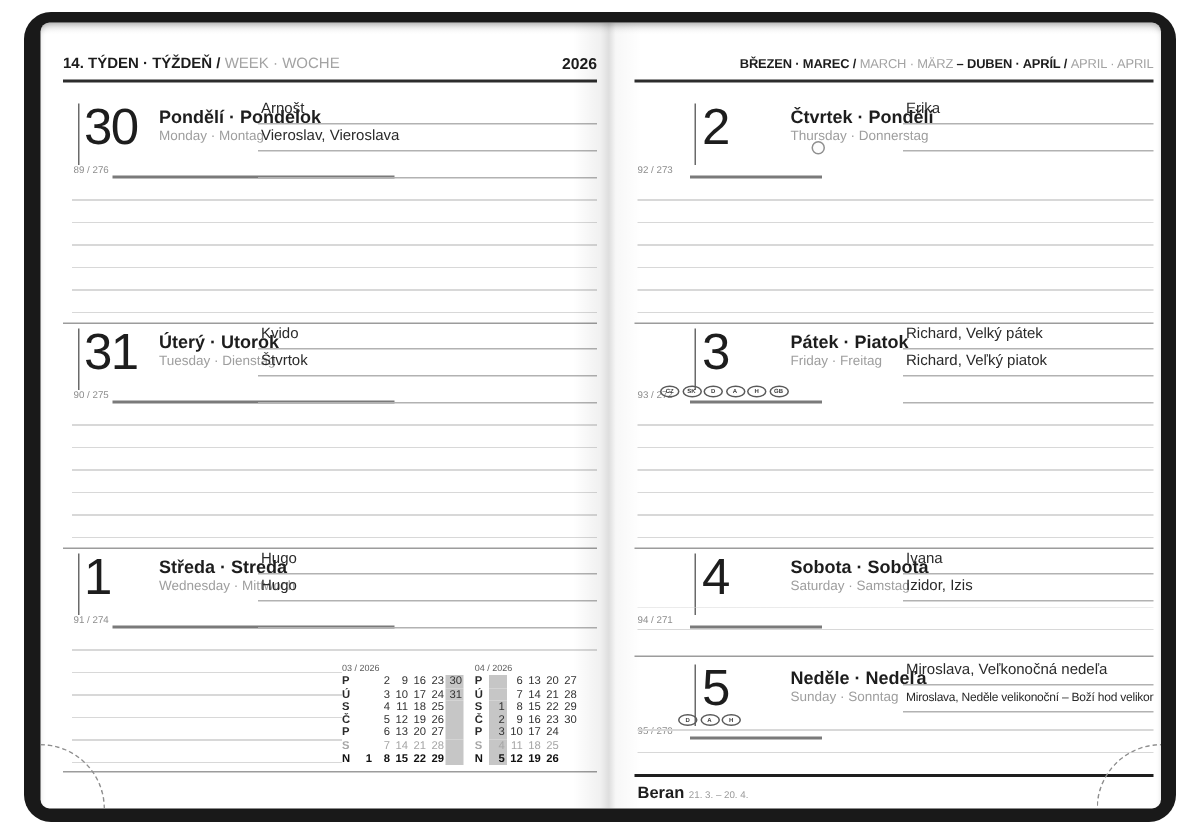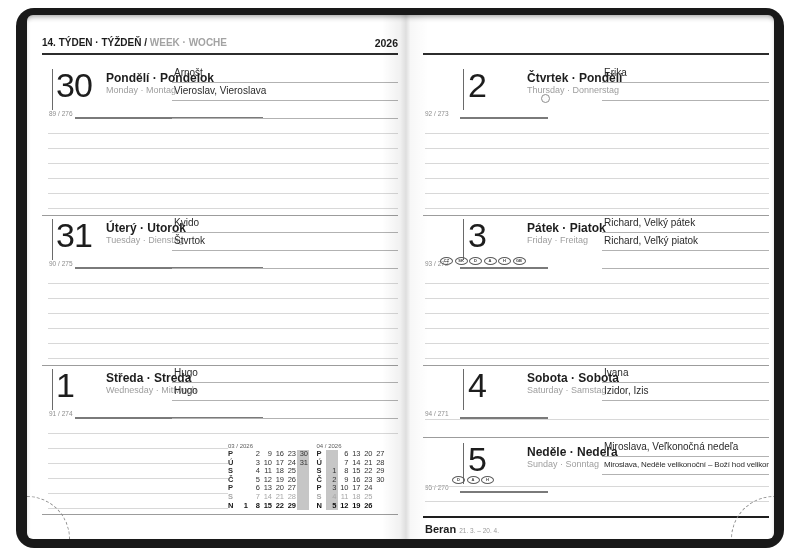--- a/index.html
+++ b/index.html
@@ -13,21 +13,21 @@
   .gutter{position:absolute;left:355px;width:46px;top:0;bottom:0;
     background:linear-gradient(to right,rgba(0,0,0,0) 0%,rgba(0,0,0,.06) 40%,
       rgba(0,0,0,.13) 52%,rgba(0,0,0,.03) 62%,rgba(0,0,0,0) 100%);}
   .page{position:absolute;top:0;bottom:0;}
   .page-left{left:15px;width:356px;}
   .page-right{left:396px;width:346px;}
 
   
   .page-header{position:absolute;top:22px;left:0;right:0;height:15px;
     font-size:10px;font-weight:bold;color:#1c1c1c;white-space:nowrap;}
-  .page-header .gray{color:#a3a3a3;font-weight:bold;}
+  .page-header .gray{color:#a3a3a3;font-weight:normal;}
   .page-right .page-header{text-align:right;font-size:8.6px;letter-spacing:-0.1px;}
   .year{position:absolute;right:0;top:0;font-size:10.5px;font-weight:bold;color:#1c1c1c;}
   .header-rule{position:absolute;top:38px;left:0;right:0;height:2px;background:#2c2c2c;}
 
   
   .day{position:absolute;left:0;right:0;border-bottom:1.5px solid #9c9c9c;}
   #d30{top:50px;height:150px;} #d31{top:200px;height:150px;} #d01{top:350px;height:149px;}
   #d02{top:50px;height:150px;} #d03{top:200px;height:150px;}
   #d04{top:350px;height:72px;}  #d05{top:424px;height:77px;border-bottom:2.5px solid #1e1e1e;}
 
@@ -288,20 +288,27 @@
                 <span class="mc-cell">26</span>
                 <span class="mc-cell"></span>
                 <span class="mc-cell"></span>
               </div>
             </div>
         </div>
       </div>
     </div>
 
     <div class="page page-right">
+      <div class="page-header">
+        <span>BŘEZEN · MAREC /</span>
+        <span class="gray">MARCH · MÄRZ</span>
+        <span>–</span>
+        <span>DUBEN · APRÍL /</span>
+        <span class="gray">APRIL · APRIL</span>
+      </div>
       <div class="header-rule"></div>
 
       <section class="day dayR" id="d02">
         <span class="vline"></span>
         <span class="day-num">2</span>
         <div class="day-label">Čtvrtek · Pondělí</div>
         <div class="day-sublabel">Thursday · Donnerstag</div>
         <div class="counter">92 / 273</div>
         <div class="counter-line"></div>
         <div class="moon"></div>

